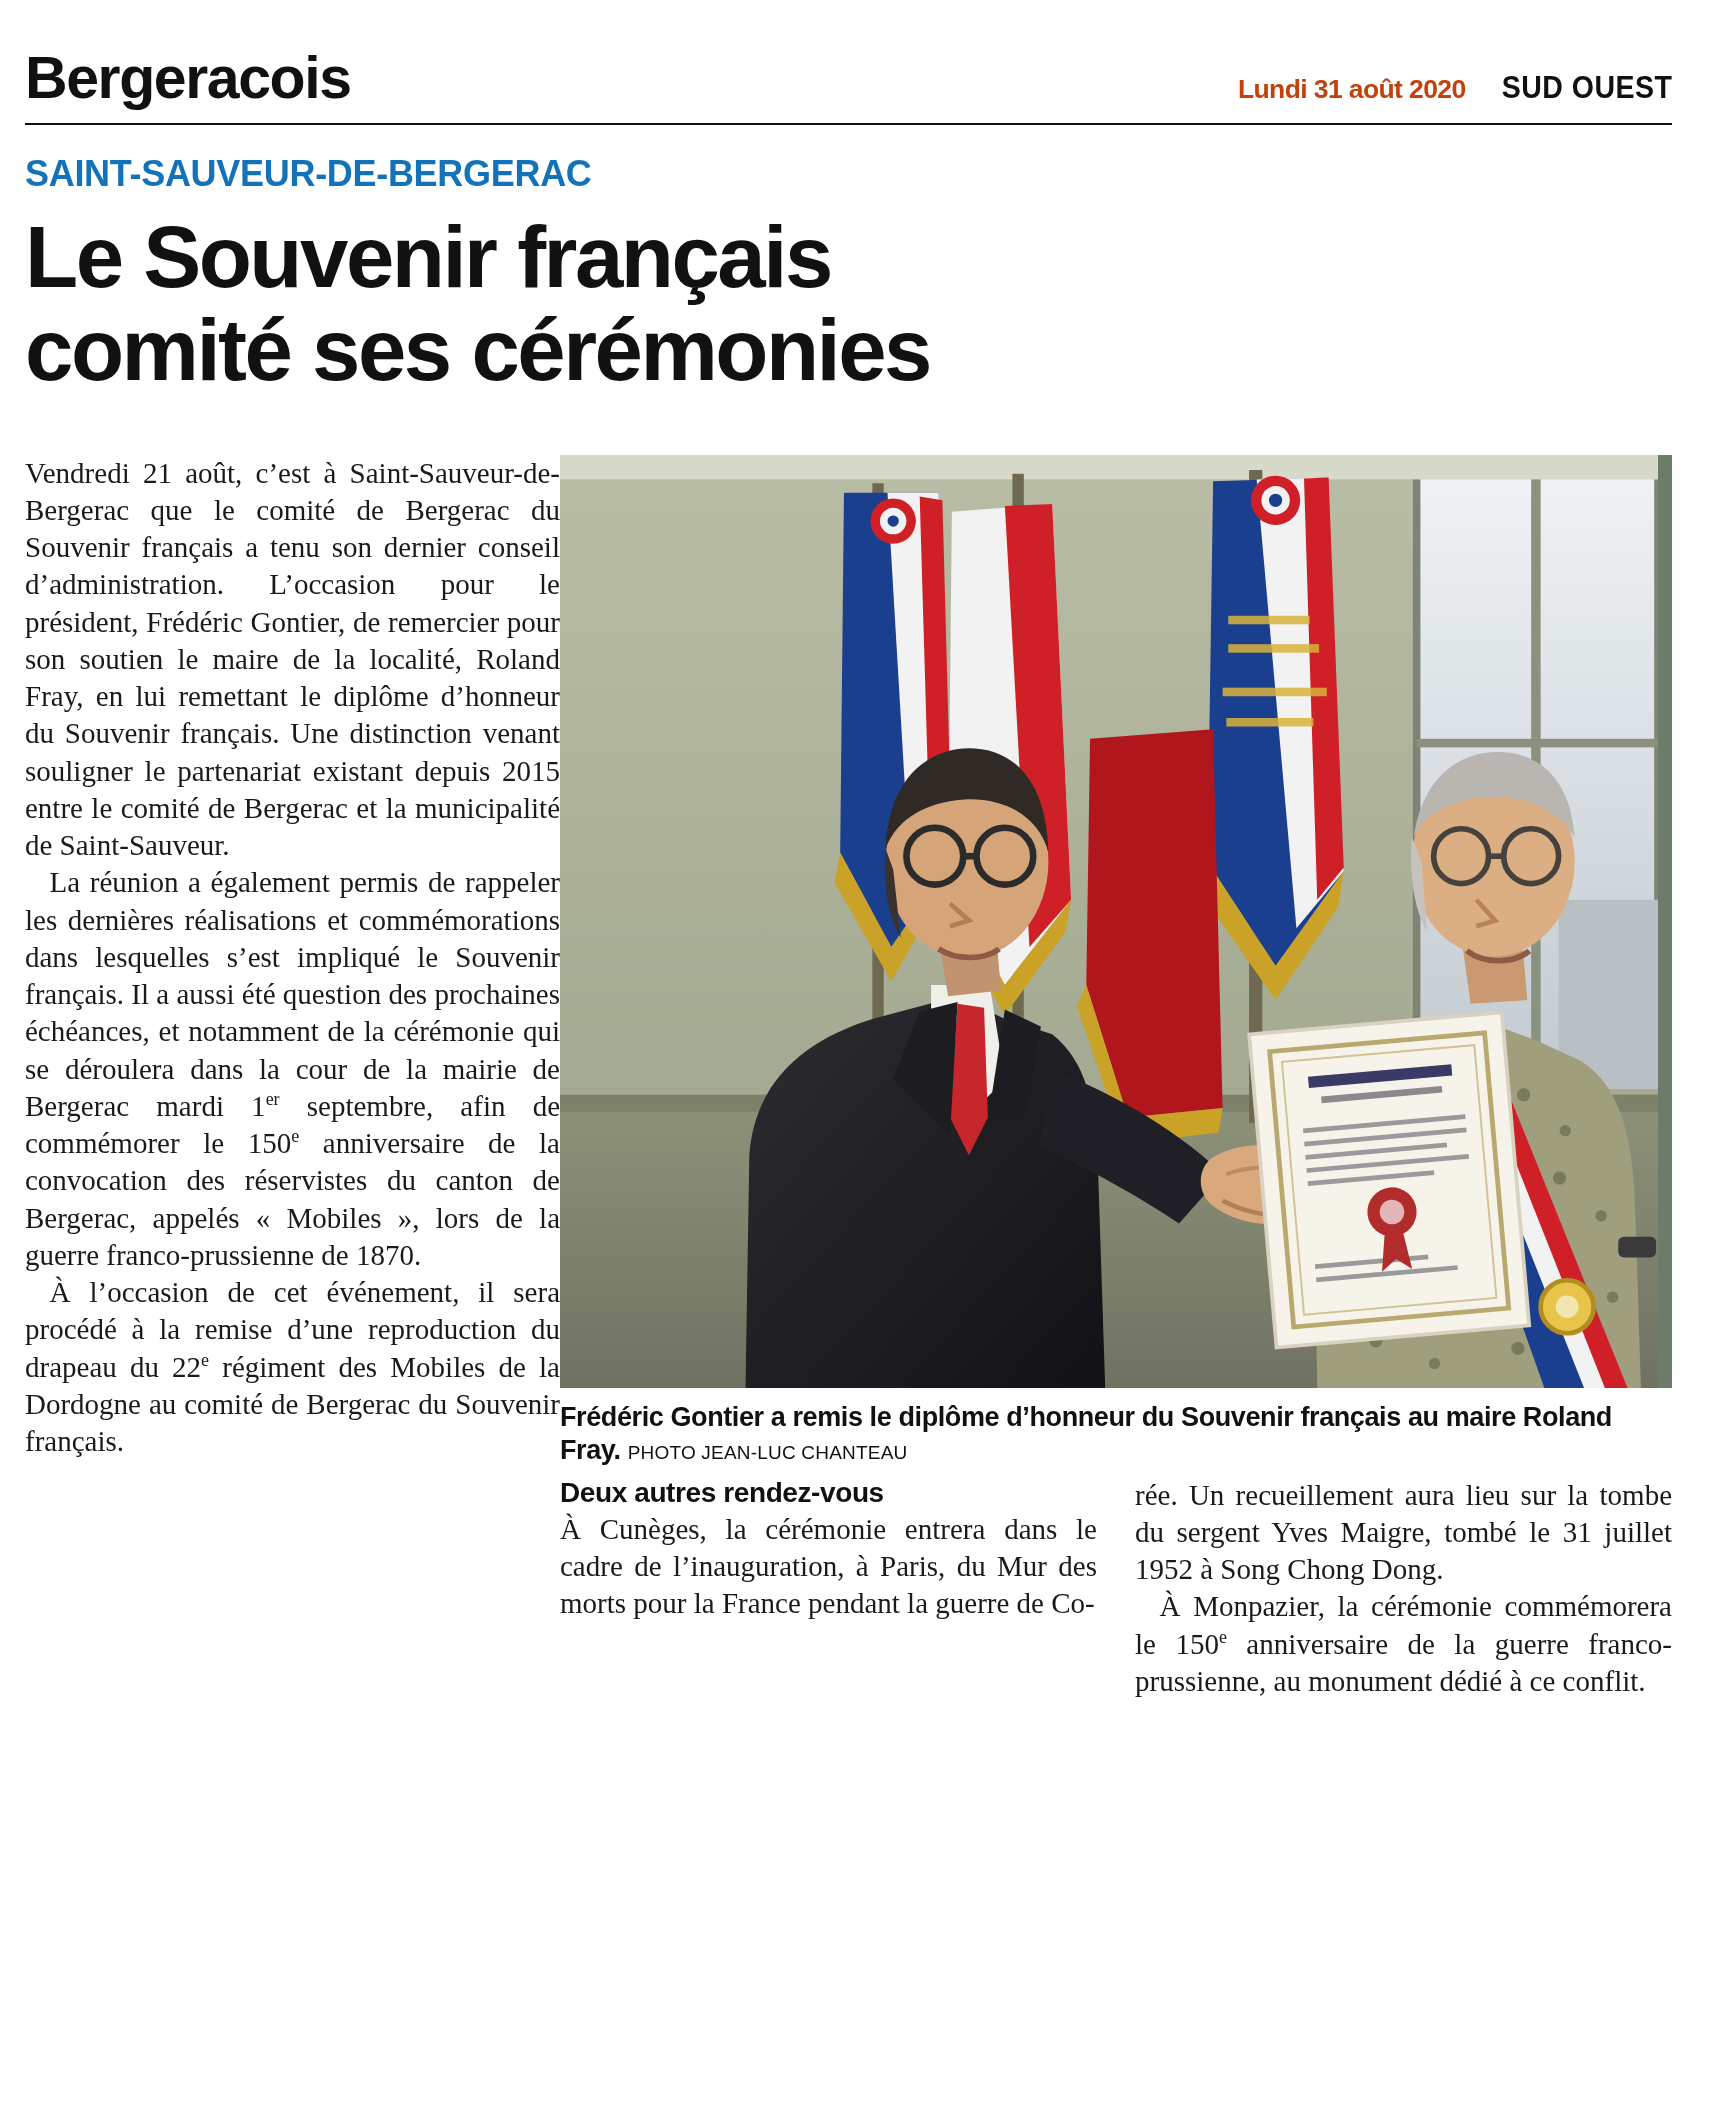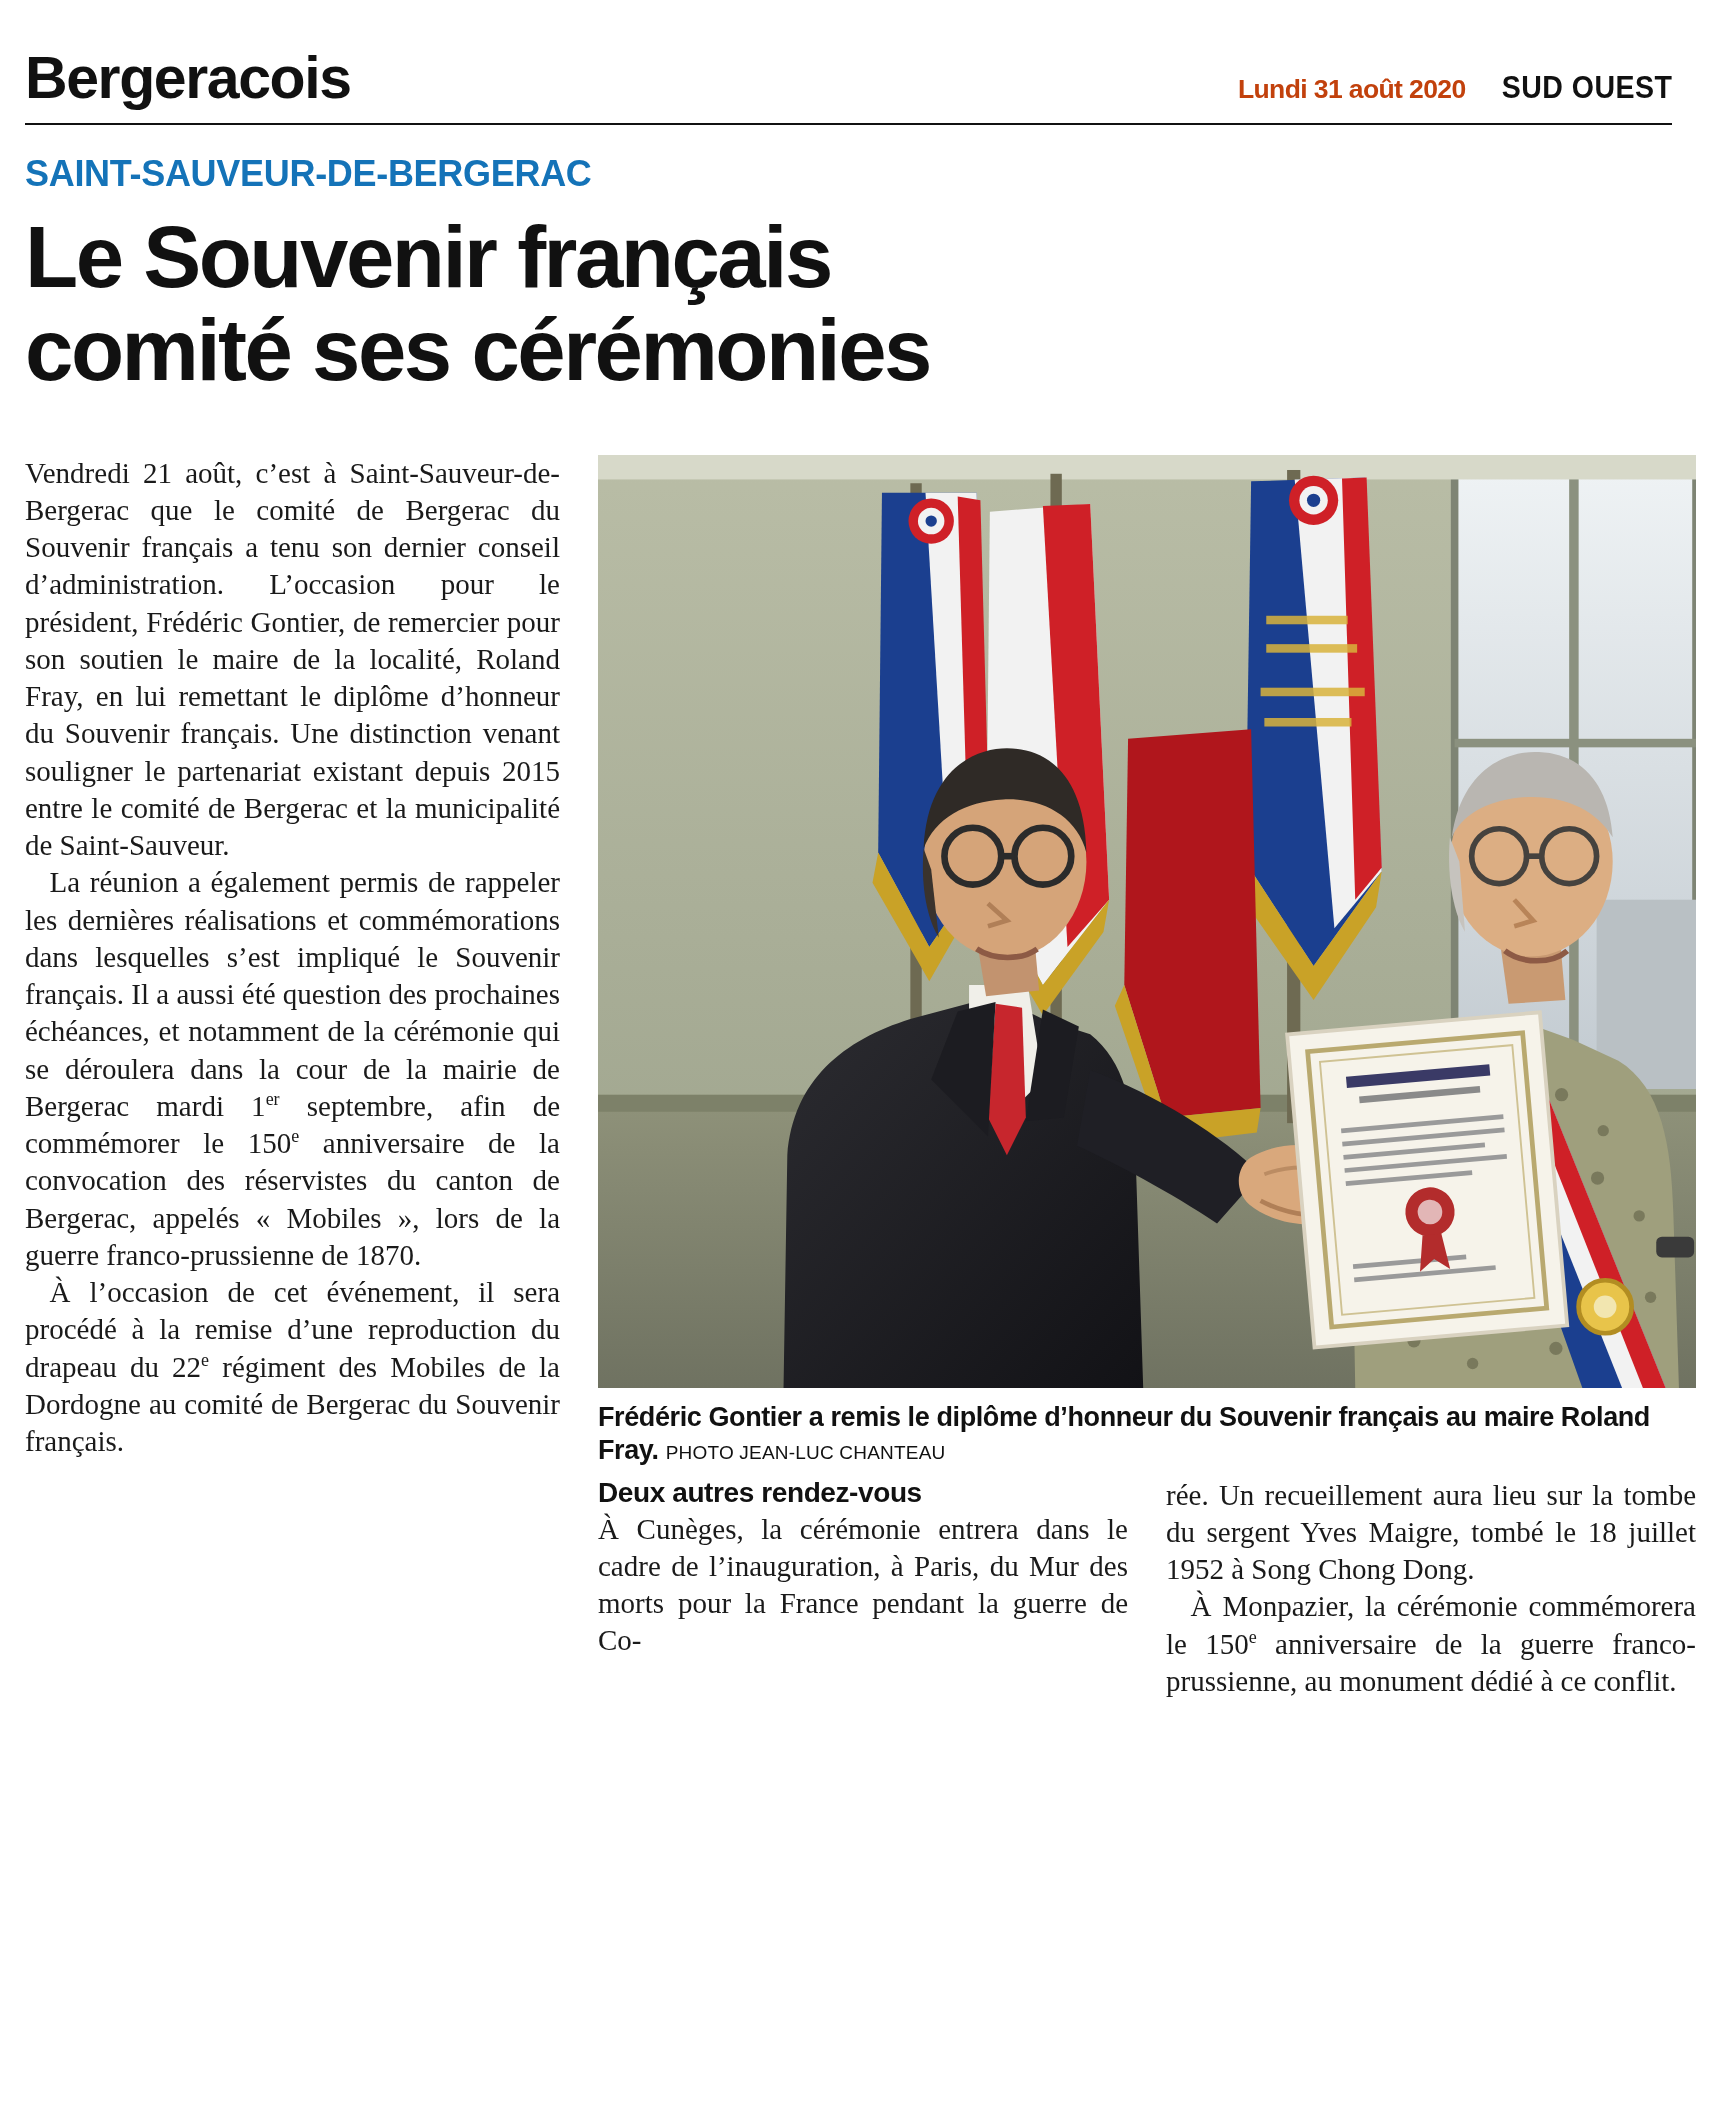--- a/index.html
+++ b/index.html
@@ -79,21 +79,20 @@
     line-height: 1.07;
     letter-spacing: -2.5px;
     color: #111111;
     margin-top: 15px;
   }
 
   
   .content {
     display: flex;
     margin-top: 26.5px;
-    gap: 38px;
   }
   .col-left {
     width: 535px;
     flex: none;
   }
   .col-right {
     flex: 1;
   }
   p.body-text {
     font-family: "Liberation Serif", serif;
@@ -383,21 +382,21 @@
         <span>Frédéric Gontier a remis le diplôme d’honneur du Souvenir français au maire Roland Fray.</span>
         <span class="credit">PHOTO JEAN-LUC CHANTEAU</span>
       </div>
 
       <div class="lower">
         <div class="col">
           <h2 class="subhead">Deux autres rendez-vous</h2>
           <p class="body-text">À Cunèges, la cérémonie entrera dans le cadre de l’inauguration, à Paris, du Mur des morts pour la France pendant la guerre de Co-</p>
         </div>
         <div class="col">
-          <p class="body-text">rée. Un recueillement aura lieu sur la tombe du sergent Yves Maigre, tombé le 18 juillet 1952 à Song Chong Dong.</p>
+          <p class="body-text">rée. Un recueillement aura lieu sur la tombe du sergent Yves Maigre, tombé le 31 juillet 1952 à Song Chong Dong.</p>
           <p class="body-text">
             À Monpazier, la cérémonie commémorera le 150<sup>e</sup> anniversaire de la guerre franco-prussienne, au monument dédié à ce conflit.
           </p>
         </div>
       </div>
 
     </div>
   </div>
 </div>
 

